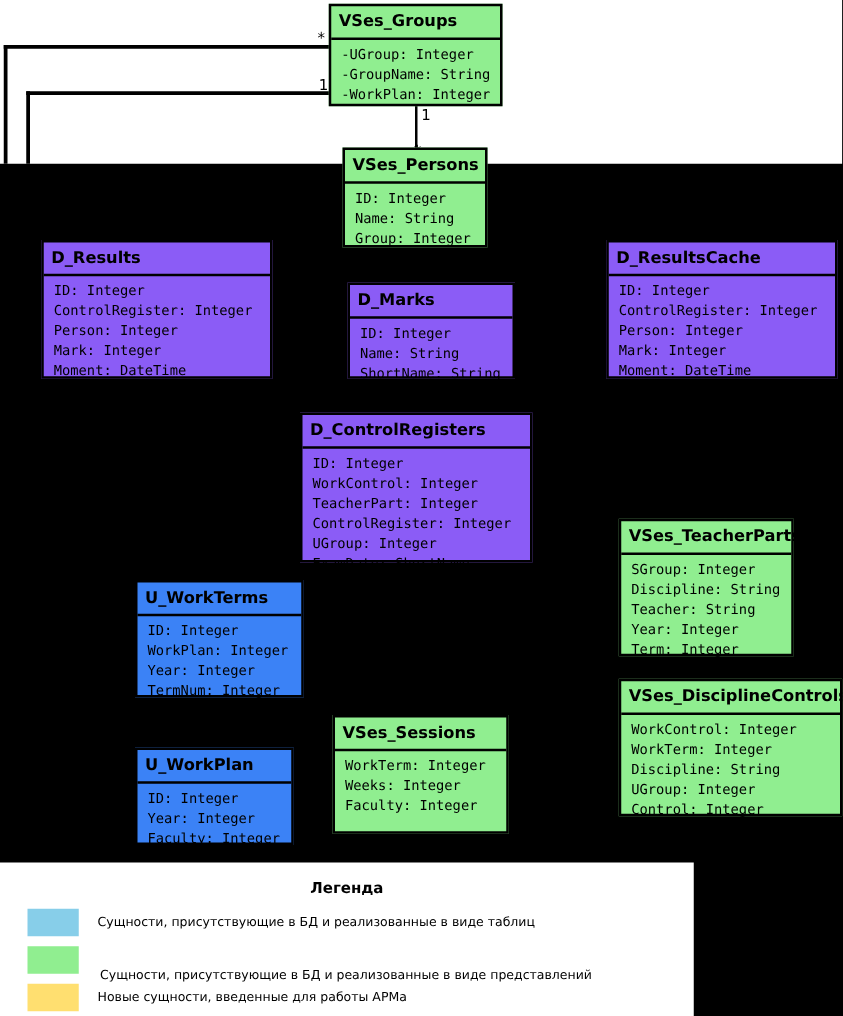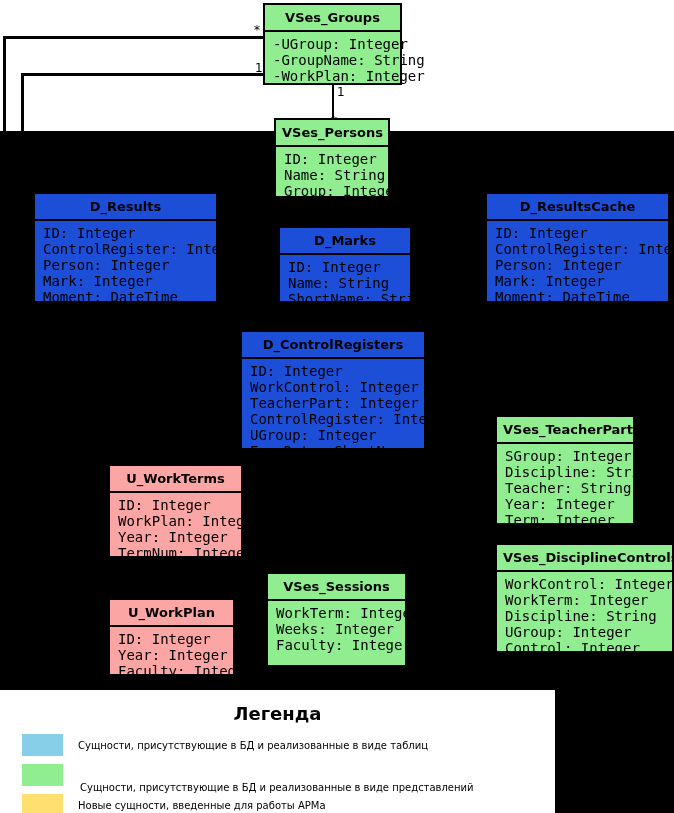--- a/index.html
+++ b/index.html
@@ -40,58 +40,58 @@
   
   .uml {
     position: absolute;
     border: 2px solid #000000;
     box-sizing: border-box;
   }
   .uml .hdr {
     font-family: "DejaVu Sans", "Liberation Sans", sans-serif;
     font-weight: bold;
     font-size: 13px;
-    text-align: center;
+    text-align: left;
     color: #000000;
     padding: 5px 6px 5px 6px;
     border-bottom: 2px solid #000000;
     box-sizing: border-box;
     white-space: nowrap;
   }
   .uml .attrs {
     padding: 4px 0 5px 0;
     box-sizing: border-box;
   }
   .uml .attr {
     font-family: "DejaVu Sans Mono", "Liberation Mono", monospace;
-    font-size: 14px;
+    font-size: 11px;
     line-height: 16px;
     color: #000000;
     padding: 0 8px;
     white-space: pre;
   }
   .green { background: #90ee90; }
-  .blue  { background: #fca5a5; }
-  .yellow{ background: #1d4ed8; }
+  .blue  { background: #3b82f6; }
+  .yellow{ background: #8b5cf6; }
 
   
   #legend {
     position: absolute;
     left: 0;
     top: 690px;
     width: 555px;
     height: 123px;
     background: #ffffff;
     box-sizing: border-box;
   }
   #legend .legend-title {
     text-align: center;
     font-family: "DejaVu Sans", "Liberation Sans", sans-serif;
     font-weight: bold;
-    font-size: 18px;
+    font-size: 12px;
     color: #000000;
     padding-top: 13px;
     padding-bottom: 6px;
   }
   .legend-row {
     display: flex;
     align-items: center;
     height: 30px;
     padding-left: 22px;
   }

